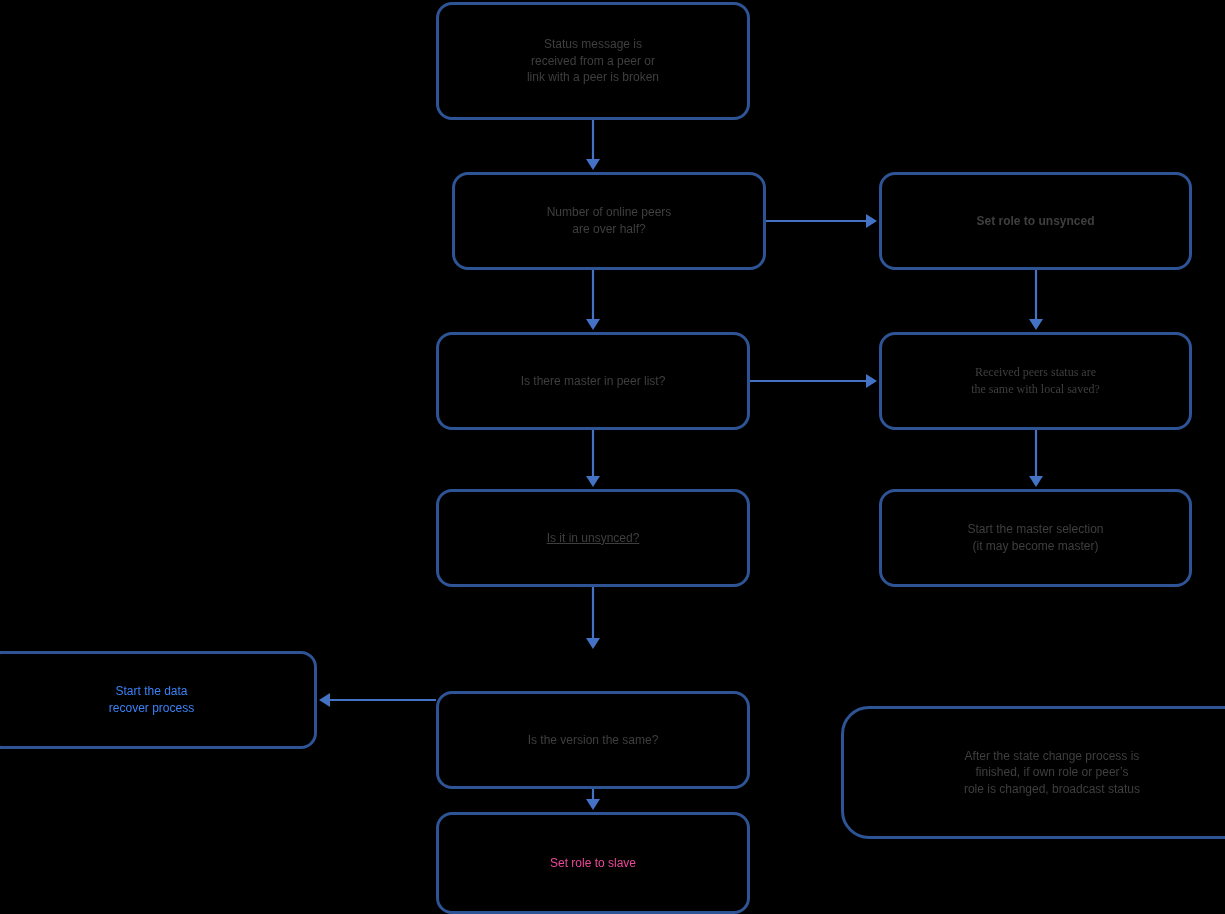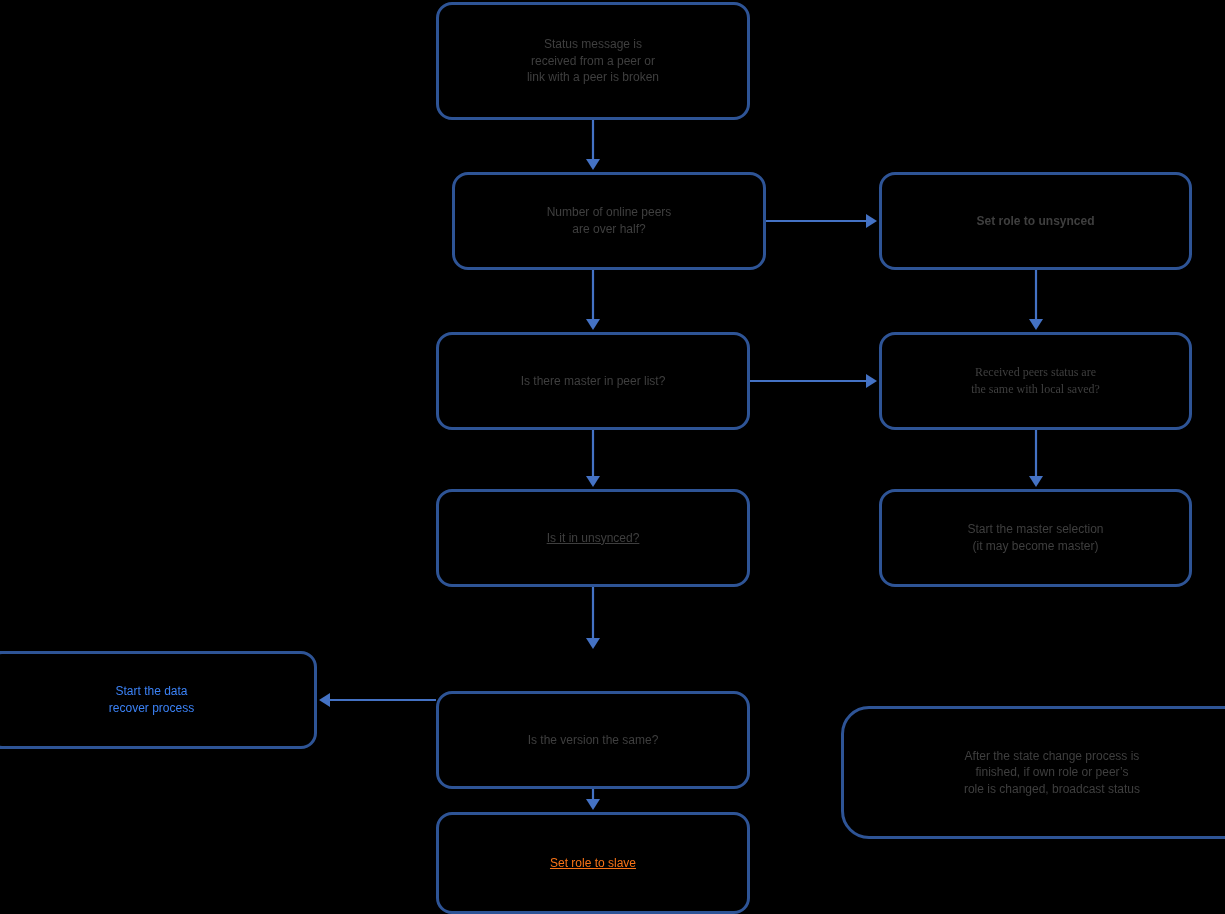--- a/index.html
+++ b/index.html
@@ -105,15 +105,15 @@
 the same with local saved?</span></div>
       <div class="node" style="left: 436px; top: 489px; width: 314px; height: 98px; border-color: rgb(46, 84, 150);"><span class="label" style="color: rgb(63, 63, 63); text-decoration: underline;">Is it in unsynced?</span></div>
       <div class="node" style="left: 879px; top: 489px; width: 313px; height: 98px; border-color: rgb(46, 84, 150);"><span class="label" style="color: rgb(63, 63, 63);">Start the master selection
 (it may become master)</span></div>
       <div class="node" style="left: -14px; top: 651px; width: 331px; height: 98px; border-color: rgb(46, 84, 150);"><span class="label" style="color: #3b82f6;">Start the data
 recover process</span></div>
       <div class="node" style="left: 436px; top: 651px; width: 314px; height: 98px; border-color: rgb(46, 84, 150); margin-top: 40px;"><span class="label" style="color: rgb(63, 63, 63);">Is the version the same?</span></div>
       <div class="node note" style="left: 841px; top: 706px; width: 422px; height: 133px; border-color: rgb(46, 84, 150); align-items: center;"><span class="label" style="color: rgb(63, 63, 63);">After the state change process is
 finished, if own role or peer’s
 role is changed, broadcast status</span></div>
-      <div class="node" style="left: 436px; top: 812px; width: 314px; height: 102px; border-color: rgb(46, 84, 150);"><span class="label" style="color: #f97316; text-decoration: underline;">Set role to slave</span></div>
+      <div class="node" style="left: 436px; top: 812px; width: 314px; height: 102px; border-color: rgb(46, 84, 150);"><span class="label" style="color: #ec4899;">Set role to slave</span></div>
     </div>
 </div>
 
 </body></html>

